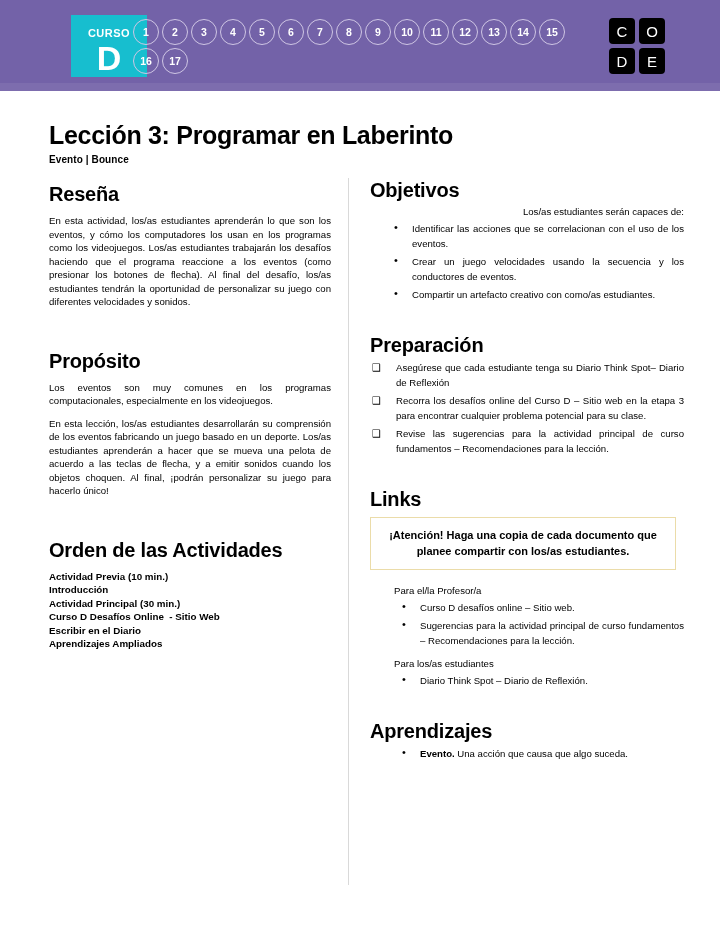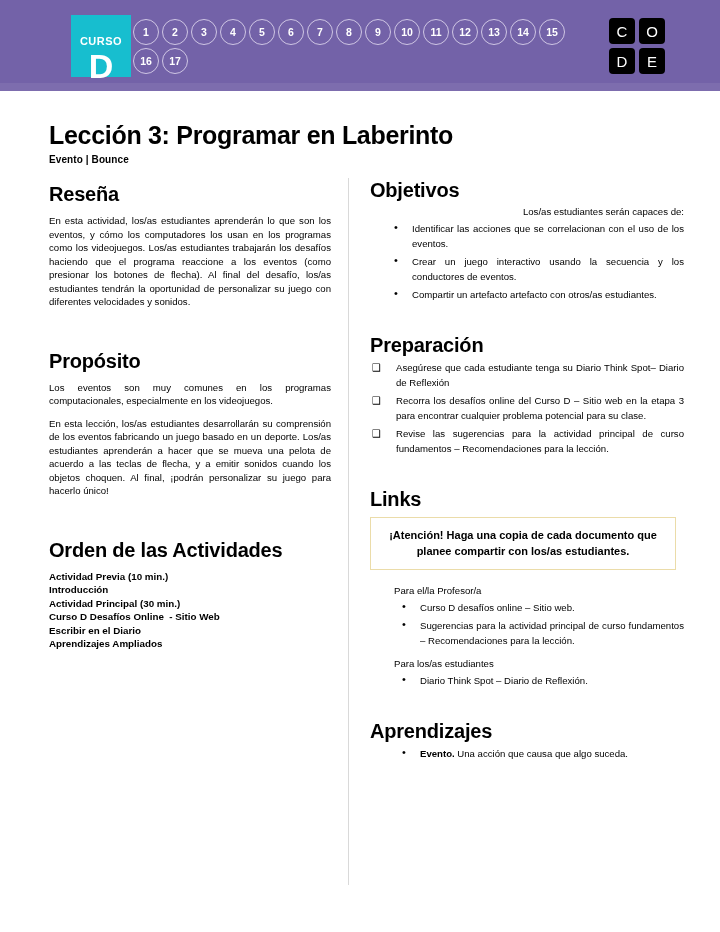--- a/index.html
+++ b/index.html
@@ -36,27 +36,27 @@
     position: absolute;
     left: 0; top: 0;
     width: 720px; height: 91px;
     display: flex;
     align-items: flex-start;
   }
   .course-badge {
     position: absolute;
     left: 71px;
     top: 15px;
-    width: 60px;
+    width: 76px;
     height: 62px;
     background: #17BECF;
     color: #ffffff;
     text-align: center;
     box-sizing: border-box;
-    padding-top: 20px;
+    padding-top: 12px;
   }
   .course-badge .course-word {
     font-size: 11px;
     font-weight: bold;
     letter-spacing: 0.5px;
     line-height: 13px;
     display: block;
   }
   .course-badge .course-letter {
     font-size: 34px;
@@ -333,22 +333,22 @@
 
 </div>
 
 <div class="col-right">
 
   <section>
     <h2 class="sec tight">Objetivos</h2>
     <p class="lead-line">Los/as estudiantes serán capaces de:</p>
     <ul class="bullets" id="objetivos-list">
         <li>Identificar las acciones que se correlacionan con el uso de los eventos.</li>
-        <li>Crear un juego interactivo usando la secuencia y los conductores de eventos.</li>
-        <li>Compartir un artefacto artefacto con otros/as estudiantes.</li>
+        <li>Crear un juego velocidades usando la secuencia y los conductores de eventos.</li>
+        <li>Compartir un artefacto creativo con como/as estudiantes.</li>
       </ul>
   </section>
 
   <div class="gap-md"></div>
 
   <section>
     <h2 class="sec tight">Preparación</h2>
     <ul class="checks" id="preparacion-list">
         <li>Asegúrese que cada estudiante tenga su Diario Think Spot– Diario de Reflexión</li>
         <li>Recorra los desafíos online del Curso D – Sitio web en la etapa 3 para encontrar cualquier problema potencial para su clase.</li>

